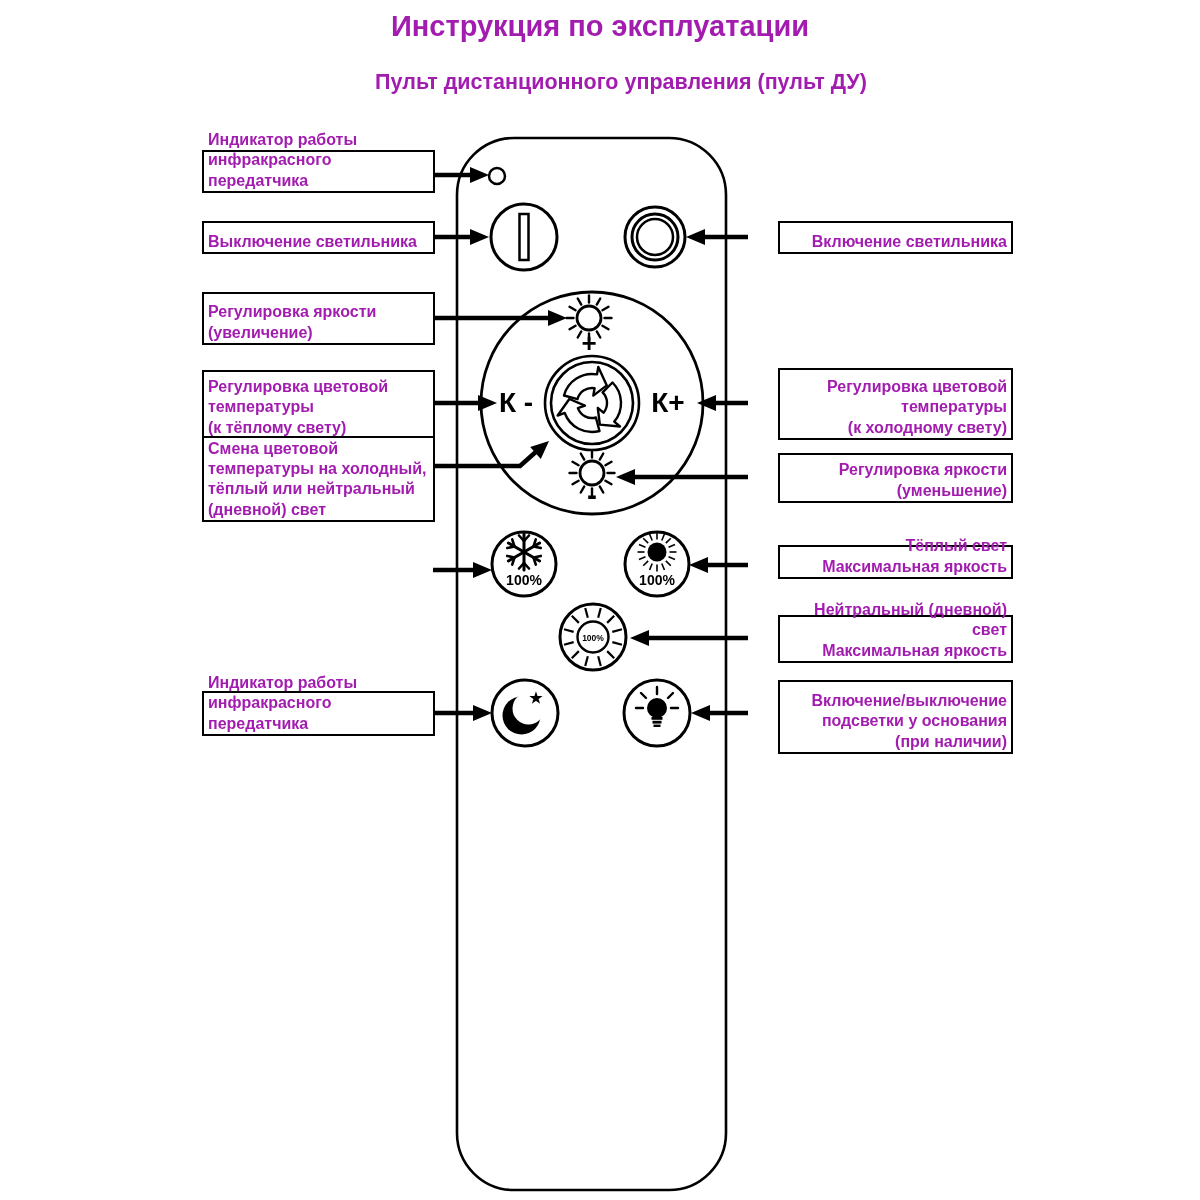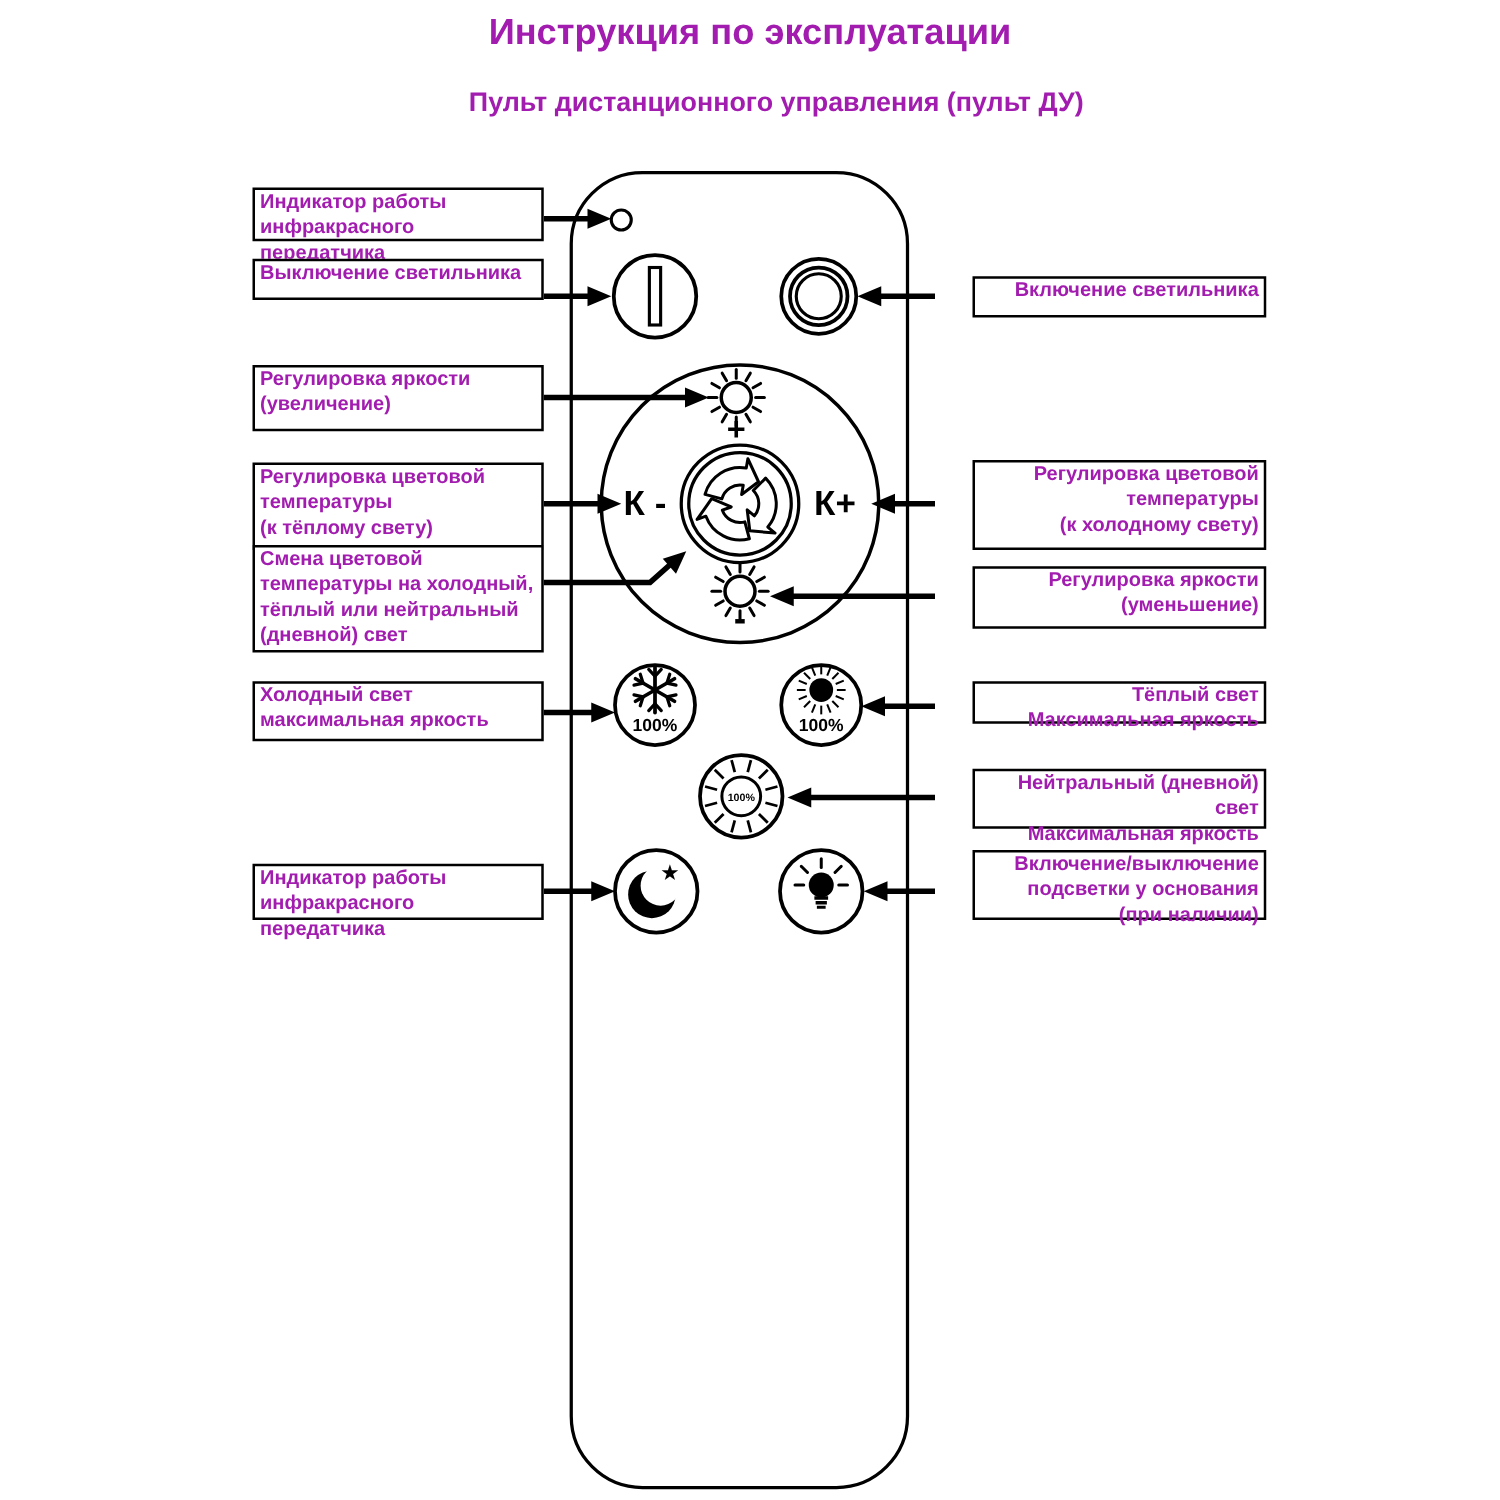--- a/index.html
+++ b/index.html
@@ -4,21 +4,21 @@
 <style>
   html,body{margin:0;padding:0;background:#fff;}
   .page{position:relative;width:1200px;height:1200px;background:#fff;color:#a21caf;
         font-family:"Liberation Sans",sans-serif;overflow:hidden;}
   .title{position:absolute;top:10px;left:0;width:100%;margin:0;text-align:center;
          font-size:29px;font-weight:bold;}
   .subtitle{position:absolute;top:70px;left:0;width:100%;margin:0;text-align:center;
             font-size:21.5px;font-weight:bold;padding-left:21px;}
   svg.diagram{position:absolute;left:0;top:0;width:1200px;height:1200px;}
   .label{position:absolute;box-sizing:border-box;border:2.5px solid #000;background:#fff;
-         display:flex;align-items:flex-start;font-weight:bold;font-size:16px;line-height:1.27;
+         display:flex;align-items:flex-end;font-weight:bold;font-size:16px;line-height:1.27;
          white-space:pre-line;padding:0 4px;}
   .label.left{left:202px;width:233px;justify-content:flex-start;text-align:left;}
   .label.right{left:778px;width:235px;justify-content:flex-end;text-align:right;}
   .st{fill:#000;text-anchor:middle;font-family:"Liberation Sans",sans-serif;font-weight:bold;}
   .tk{font-size:28px}.tsign{font-size:26px}.tminus{font-size:30px}
   .tpct{font-size:14px}.tpcts{font-size:8.5px}.tstar{font-size:15px}
 </style>
 </head>
 <body>
 
@@ -239,42 +239,40 @@
         <polygon points="616,477 635,469 635,485"></polygon>
         <polygon points="689,565 708,557 708,573"></polygon>
         <polygon points="630,638 649,630 649,646"></polygon>
         <polygon points="691,713 710,705 710,721"></polygon>
       </g>
     </g>
   </svg>
 
   <div class="label left" style="top:150px;height:43px"><span>Индикатор работы
 инфракрасного передатчика</span></div>
-  <div class="label left" style="top:207px;height:33px"><span>Выключение светильника</span></div>
+  <div class="label left" style="top:221px;height:33px"><span>Выключение светильника</span></div>
   <div class="label left" style="top:292px;height:53px"><span>Регулировка яркости
 (увеличение)</span></div>
   <div class="label left" style="top:370px;height:70px"><span>Регулировка цветовой
 температуры
 (к тёплому свету)</span></div>
   <div class="label left" style="top:436px;height:86px"><span>Смена цветовой
 температуры на холодный,
 тёплый или нейтральный
 (дневной) свет</span></div>
-  <div class="label left" style="top:545px;height:48px"><span>Холодный свет
-максимальная яркость</span></div>
   <div class="label left" style="top:691px;height:45px"><span>Индикатор работы
 инфракрасного передатчика</span></div>
 
   <div class="label right" style="top:221px;height:33px"><span>Включение светильника</span></div>
   <div class="label right" style="top:368px;height:72px"><span>Регулировка цветовой
 температуры
 (к холодному свету)</span></div>
   <div class="label right" style="top:453px;height:50px"><span>Регулировка яркости
 (уменьшение)</span></div>
   <div class="label right" style="top:545px;height:34px"><span>Тёплый свет
 Максимальная яркость</span></div>
   <div class="label right" style="top:615px;height:48px"><span>Нейтральный (дневной) свет
 Максимальная яркость</span></div>
-  <div class="label right" style="top:680px;height:56px"><span>Включение/выключение
+  <div class="label right" style="top:680px;height:74px"><span>Включение/выключение
 подсветки у основания
 (при наличии)</span></div>
 
 </div>
 
 </body></html>

